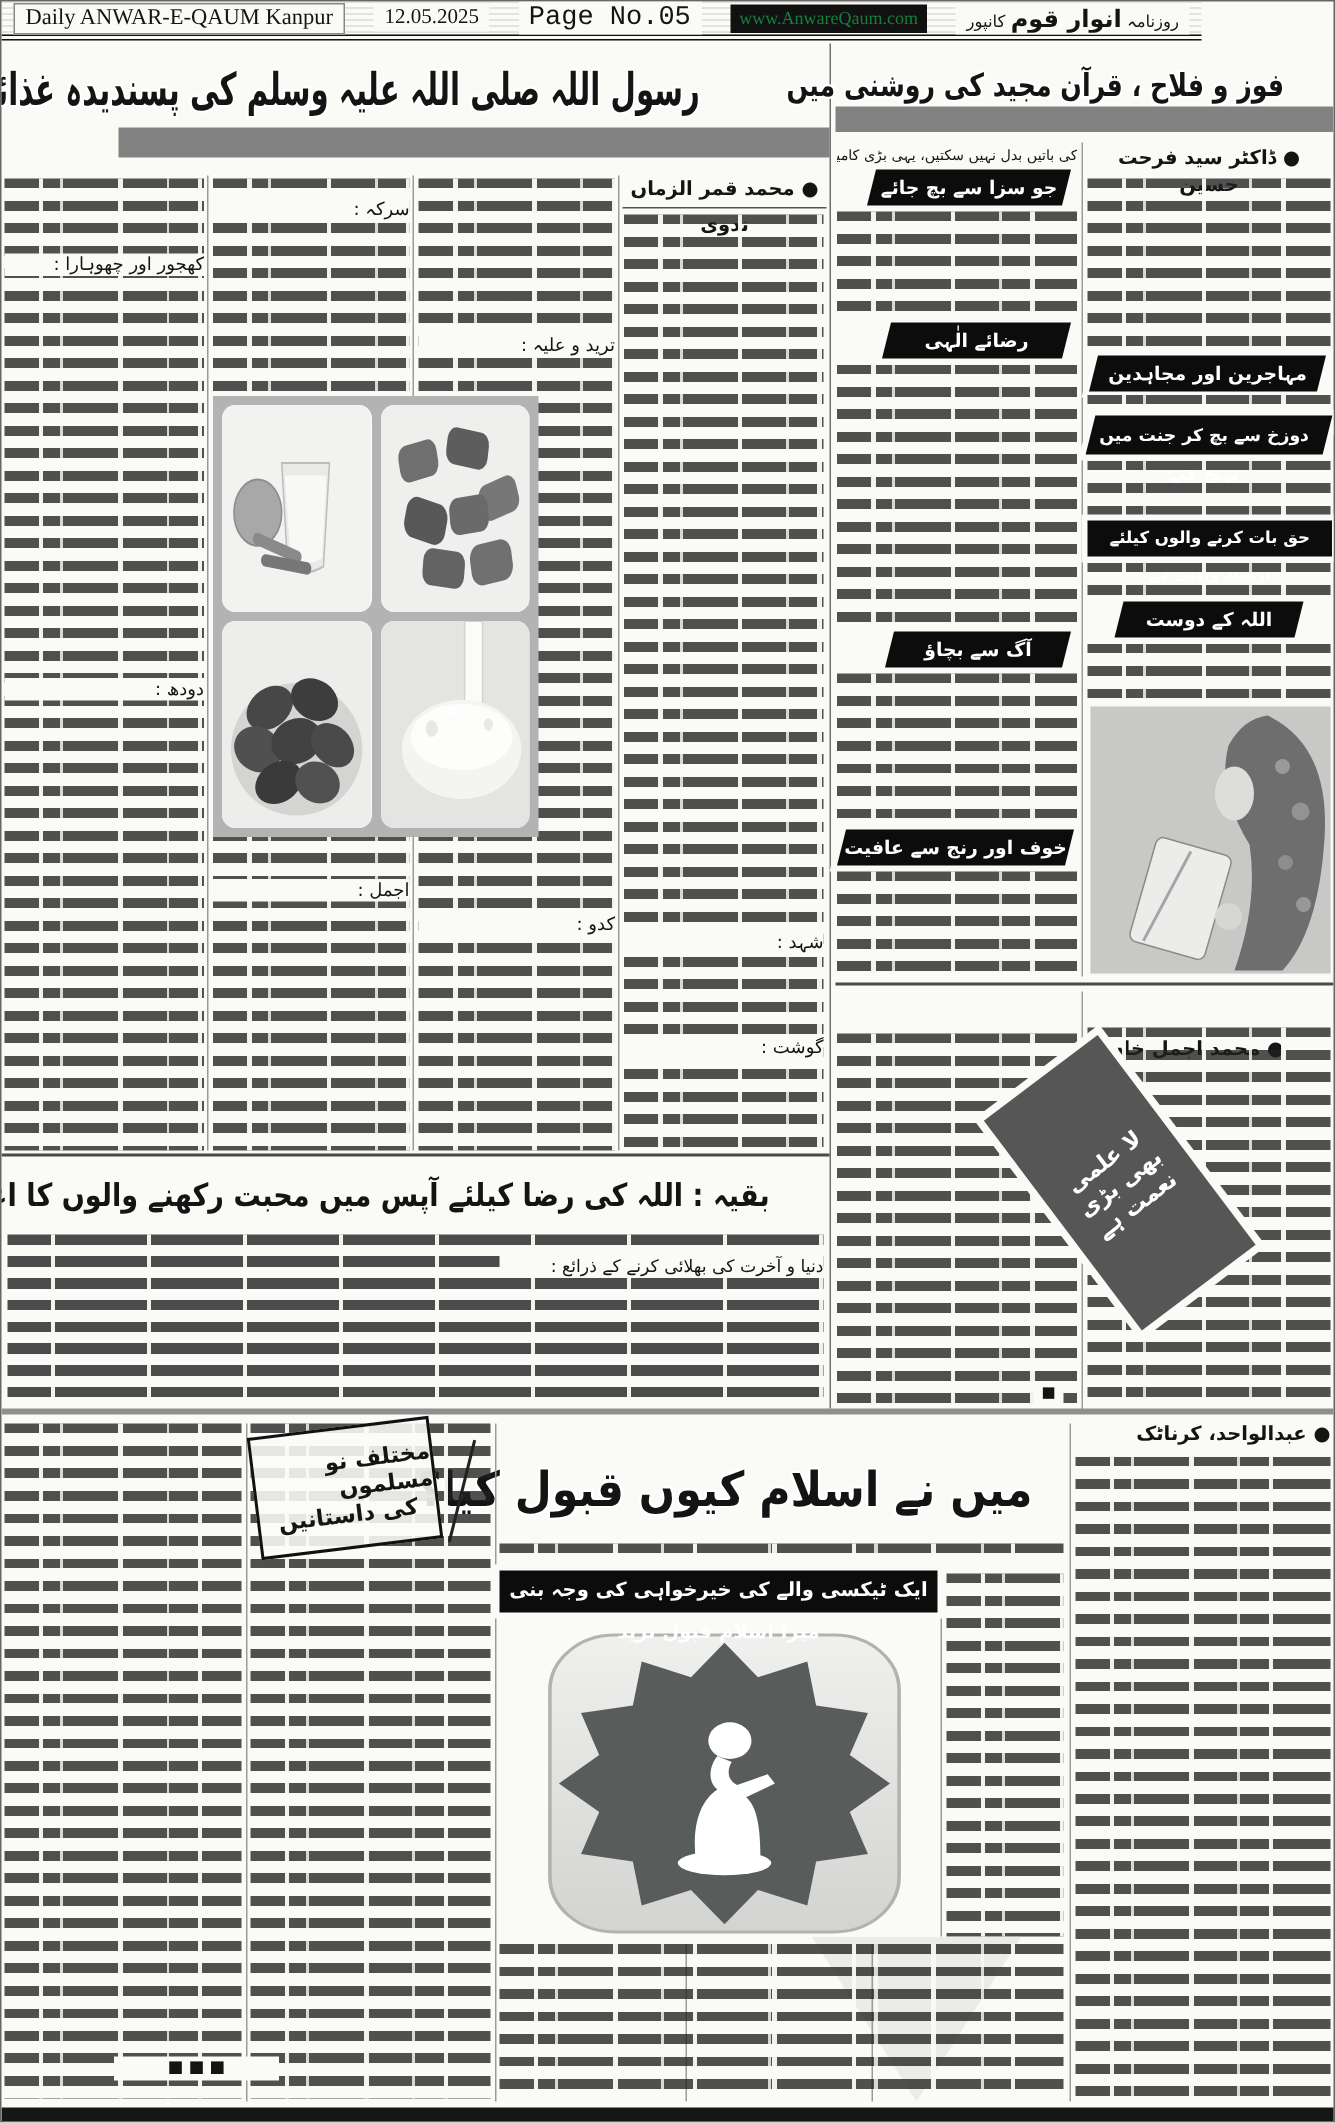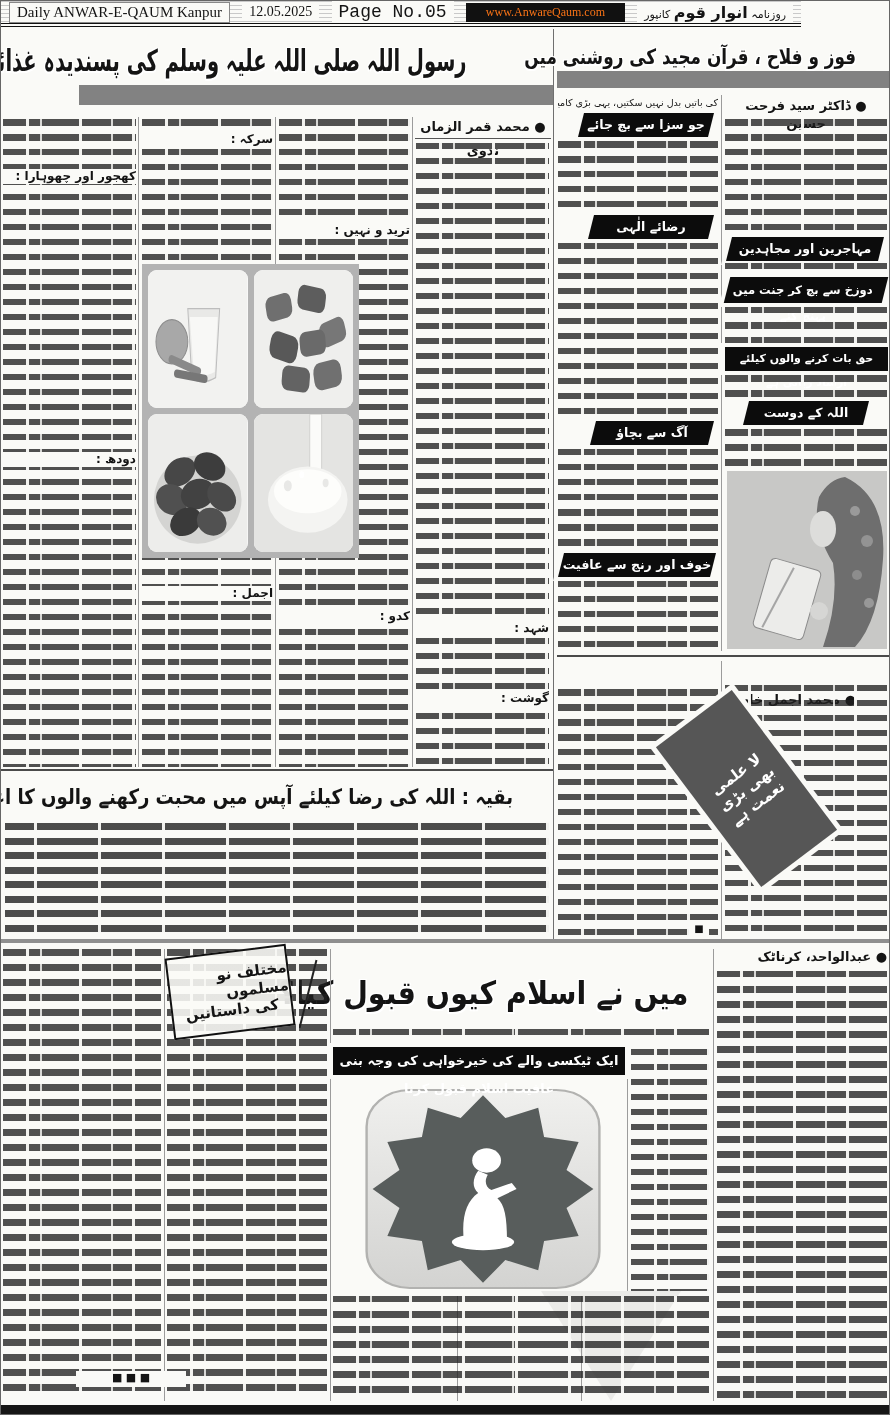--- a/index.html
+++ b/index.html
@@ -17,42 +17,42 @@
   .greek-wide{background-image:
       repeating-linear-gradient(90deg, rgba(250,250,247,0) 0 29px, rgba(250,250,247,.95) 29px 32px, rgba(250,250,247,0) 32px 64px),
       repeating-linear-gradient(180deg, rgba(32,32,32,.8) 0 7px, rgba(32,32,32,0) 7px 14.5px);}
   .vrule{width:1px;background:#9b9b9b;}
   .hrule{height:1px;background:#4a4a4a;}
   .bn{background:#0c0c0c;color:#fff;font-weight:700;font-size:12.5px;line-height:24px;
       text-align:center;transform:skewX(-14deg);box-shadow:0 0 0 4px #fafaf7;}
   .bn>span{display:block;transform:skewX(14deg);}
   .bn-straight{transform:none;}
   .bn-straight>span{transform:none;}
-  .lead{font-weight:700;font-size:12px;line-height:15px;background:#fafaf7;text-align:right;padding-left:4px;}
+  .lead{font-weight:400;font-size:12px;line-height:15px;background:#fafaf7;text-align:right;padding-left:4px;}
   .author{font-weight:700;font-size:13px;text-align:center;background:#fafaf7;}
   .headline{font-weight:700;text-align:center;white-space:nowrap;
       text-shadow:-1.5px -1.5px 0 #fff,1.5px -1.5px 0 #fff,-1.5px 1.5px 0 #fff,1.5px 1.5px 0 #fff;}
   .graybar{background:#828282;}
   .shrink{display:block;}
   .masthead{background:repeating-linear-gradient(180deg,#c9c9c9 0 1px,rgba(0,0,0,0) 1px 4px);
       display:flex;align-items:center;justify-content:space-between;padding:0 8px;}
   .masthead .cell{background:#fafaf7;padding:1px 7px;white-space:nowrap;}
   .photo{border-radius:9px;overflow:hidden;background:#fff;}
   .foot{background:#161616;}
 </style>
 </head>
 <body>
 
 <div id="page">
 
   <div class="abs masthead" style="left:0;top:0;width:800px;height:26px;border-bottom:4px double #111;">
     <span class="cell en" style="font-size:15px;border:1px solid #888;">Daily ANWAR-E-QAUM Kanpur</span>
     <span class="cell en" style="font-size:14px;">12.05.2025</span>
     <span class="cell en" style="font-size:18px;font-family:Liberation Mono, monospace;">Page No.05</span>
-    <span class="cell en" style="font-size:12px;background:#111;color:#f97316;padding:2px 20px;">www.AnwareQaum.com</span>
+    <span class="cell en" style="font-size:12px;background:#111;color:#15803d;padding:2px 6px;">www.AnwareQaum.com</span>
     <span class="cell ur" style="font-size:11px;">
       <span>روزنامہ</span>
       <b style="font-size:16px;">انوار قوم</b>
       <span>کانپور</span>
     </span>
   </div>
 
   <div class="abs graybar" style="left:78px;top:84px;width:474px;height:20px;"></div>
   <div class="abs ur headline shrink" style="left: 58px; top: 32px; width: 494px; font-size: 30px; line-height: 56px; transform: scaleX(0.65); transform-origin: center center;">رسول اللہ صلی اللہ علیہ وسلم کی پسندیدہ غذائیں</div>
 
@@ -64,21 +64,21 @@
 
   <div class="abs greek" style="left:2px;top:118px;width:133px;height:648px;"></div>
   <div class="abs greek" style="left:141px;top:118px;width:131px;height:648px;"></div>
   <div class="abs greek" style="left:278px;top:118px;width:131px;height:648px;"></div>
   <div class="abs greek" style="left:415px;top:142px;width:133px;height:624px;"></div>
 
   <div class="abs ur lead" style="left:2px;top:168px;width:133px;">کھجور اور چھوہارا :</div>
   <div class="abs ur lead" style="left:2px;top:451px;width:133px;">دودھ :</div>
   <div class="abs ur lead" style="left:141px;top:131px;width:131px;">سرکہ :</div>
   <div class="abs ur lead" style="left:141px;top:585px;width:131px;">اجمل :</div>
-  <div class="abs ur lead" style="left:278px;top:222px;width:131px;">ترید و نہیں :</div>
+  <div class="abs ur lead" style="left:278px;top:222px;width:131px;">ترید و علیہ :</div>
   <div class="abs ur lead" style="left:278px;top:608px;width:131px;">کدو :</div>
   <div class="abs ur lead" style="left:415px;top:620px;width:133px;">شہد :</div>
   <div class="abs ur lead" style="left:415px;top:690px;width:133px;">گوشت :</div>
 
   <div class="abs" style="left:141px;top:263px;width:217px;height:294px;background:#b3b3b3;padding:6px;display:grid;grid-template-columns:1fr 1fr;grid-template-rows:1fr 1fr;gap:6px;z-index:3;">
     <div class="photo">
       <svg width="100%" height="100%" viewBox="0 0 100 100" preserveAspectRatio="none">
         <rect width="100" height="100" fill="#f2f2f0"></rect>
         <circle cx="24" cy="52" r="16" fill="#a8a8a8"></circle>
           <circle cx="24" cy="52" r="16" fill="none" stroke="#8d8d8d"></circle>
@@ -192,20 +192,21 @@
   <div class="abs greek" style="left:557px;top:688px;width:160px;height:252px;"></div>
   <div class="abs greek" style="left:724px;top:684px;width:162px;height:256px;"></div>
   <div class="abs ur" style="left:698px;top:700px;width:95px;height:175px;background:#565656;color:#fff;font-weight:700;font-size:15px;
        display:flex;align-items:center;justify-content:center;text-align:center;transform:rotate(-37deg);
        box-shadow:0 0 0 5px #fafaf7;z-index:4;padding:6px;">لا علمی بھی بڑی نعمت ہے</div>
   <div class="abs" style="left:688px;top:922px;width:20px;height:14px;font-size:10px;background:#fafaf7;text-align:center;z-index:5;">■</div>
 
   <div class="abs hrule" style="left:0;top:768px;width:552px;height:1.5px;"></div>
   <div class="abs ur headline shrink" style="left: 2px; top: 776px; width: 548px; font-size: 21px; line-height: 40px; text-shadow: none; transform: scaleX(0.861635); transform-origin: center center;">بقیہ : اللہ کی رضا کیلئے آپس میں محبت رکھنے والوں کا اعزاز</div>
   <div class="abs greek-wide" style="left:4px;top:822px;width:544px;height:114px;"></div>
+  <div class="abs ur lead" style="left:332px;top:836px;width:216px;font-size:11.5px;">دنیا و آخرت کی بھلائی کرنے کے ذرائع :</div>
 
   <div class="abs" style="left:0;top:938px;width:890px;height:4px;background:#8f8f8f;"></div>
 
   <div class="abs ur author" style="left:716px;top:948px;width:170px;height:16px;line-height:16px;text-align:right;">● عبدالواحد، کرناٹک</div>
   <div class="abs greek" style="left:716px;top:970px;width:170px;height:430px;"></div>
   <div class="abs vrule" style="left:712px;top:948px;height:452px;"></div>
 
   <div class="abs ur headline shrink" style="left: 300px; top: 950px; width: 410px; font-size: 32px; line-height: 84px; transform: scaleX(0.889371); transform-origin: center center;">میں نے اسلام کیوں قبول کیا؟</div>
   <div class="abs" style="left:306px;top:958px;width:2px;height:70px;background:#222;transform:rotate(14deg);"></div>
 
@@ -217,21 +218,21 @@
   </div>
 
   <div class="abs greek" style="left:2px;top:948px;width:158px;height:450px;"></div>
   <div class="abs greek" style="left:166px;top:948px;width:160px;height:450px;"></div>
   <div class="abs vrule" style="left:163px;top:948px;height:452px;"></div>
   <div class="abs vrule" style="left:329px;top:948px;height:452px;"></div>
 
   <div class="abs greek" style="left:332px;top:1028px;width:376px;height:14px;"></div>
 
   <div class="abs bn bn-straight ur" style="left:332px;top:1046px;width:292px;height:28px;line-height:28px;font-size:13px;z-index:4;">
-      <span class="shrink">ایک ٹیکسی والے کی خیرخواہی کی وجہ بنی عافیت اسلام قبول کرنا</span>
+      <span class="shrink">ایک ٹیکسی والے کی خیرخواہی کی وجہ بنی میرا اسلام قبول ترید</span>
     </div>
 
   <div class="abs greek" style="left:630px;top:1048px;width:78px;height:242px;"></div>
   <div class="abs vrule" style="left:626px;top:1048px;height:242px;"></div>
 
   <div class="abs" style="left:362px;top:1086px;width:240px;height:204px;z-index:3;">
     <svg width="100%" height="100%" viewBox="0 0 200 200" preserveAspectRatio="none">
       <defs>
           <linearGradient id="icbg" x1="0" y1="0" x2="0" y2="1">
         <stop offset="0" stop-color="#f0f0ee"></stop>

